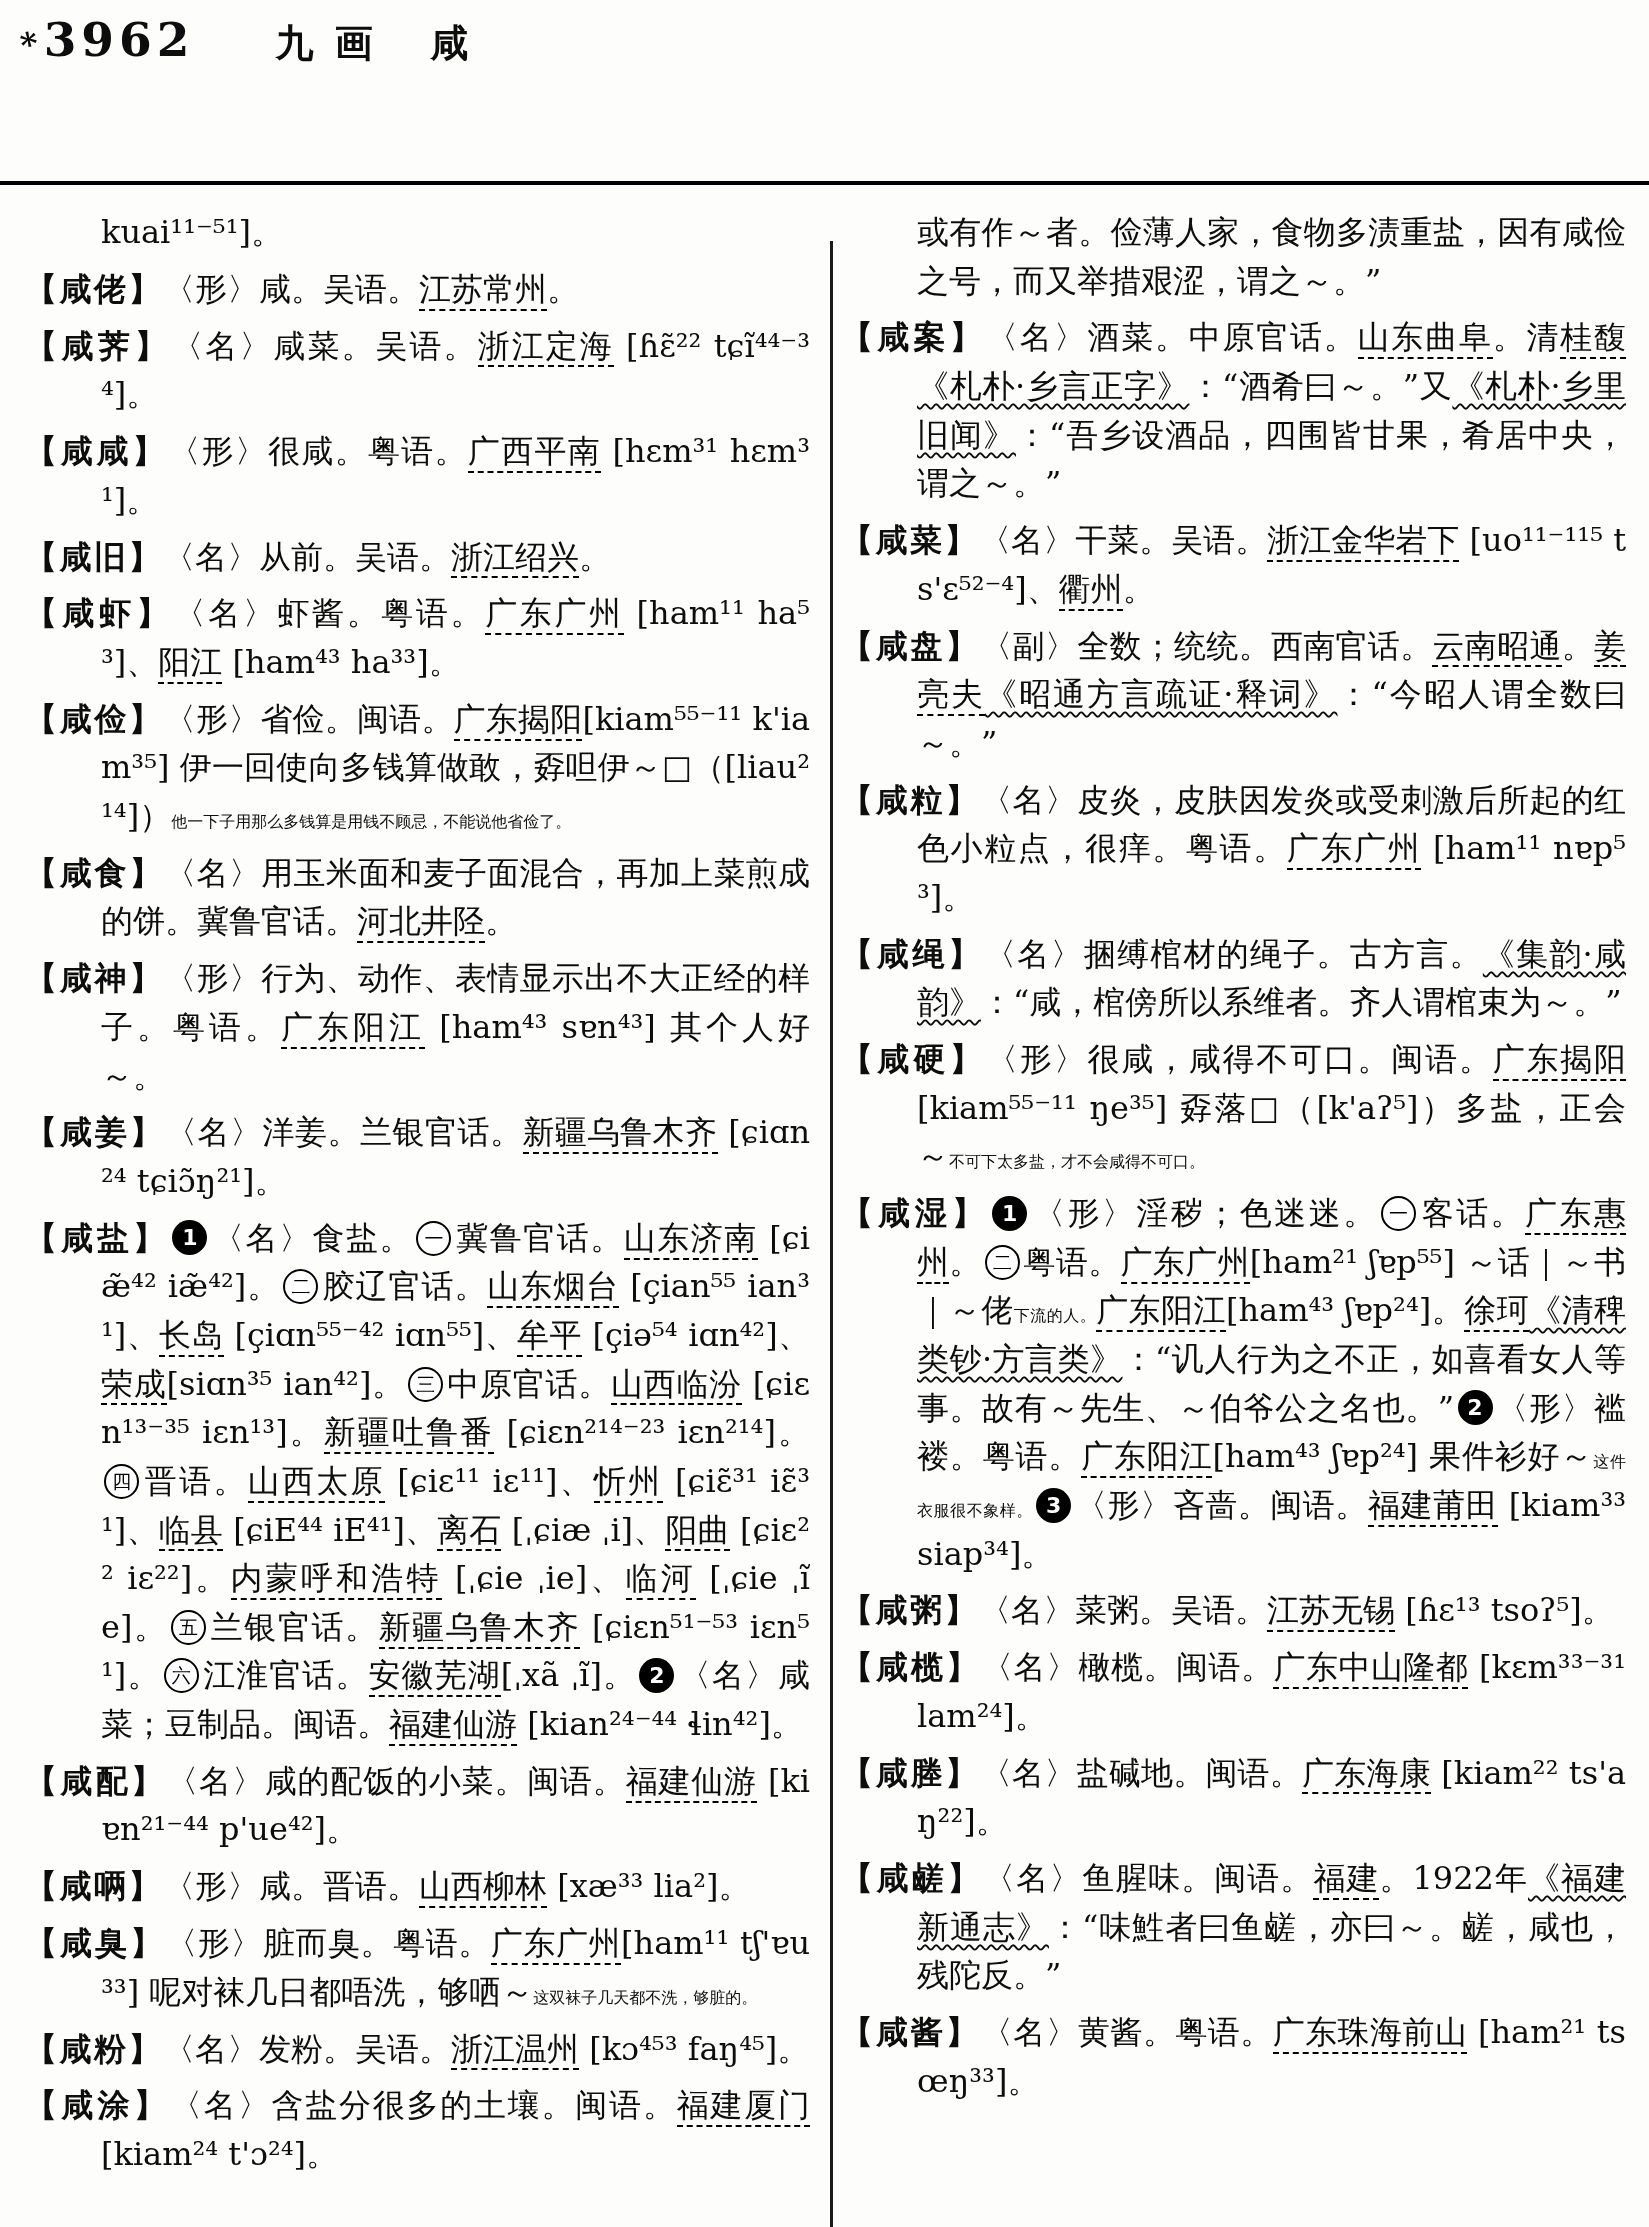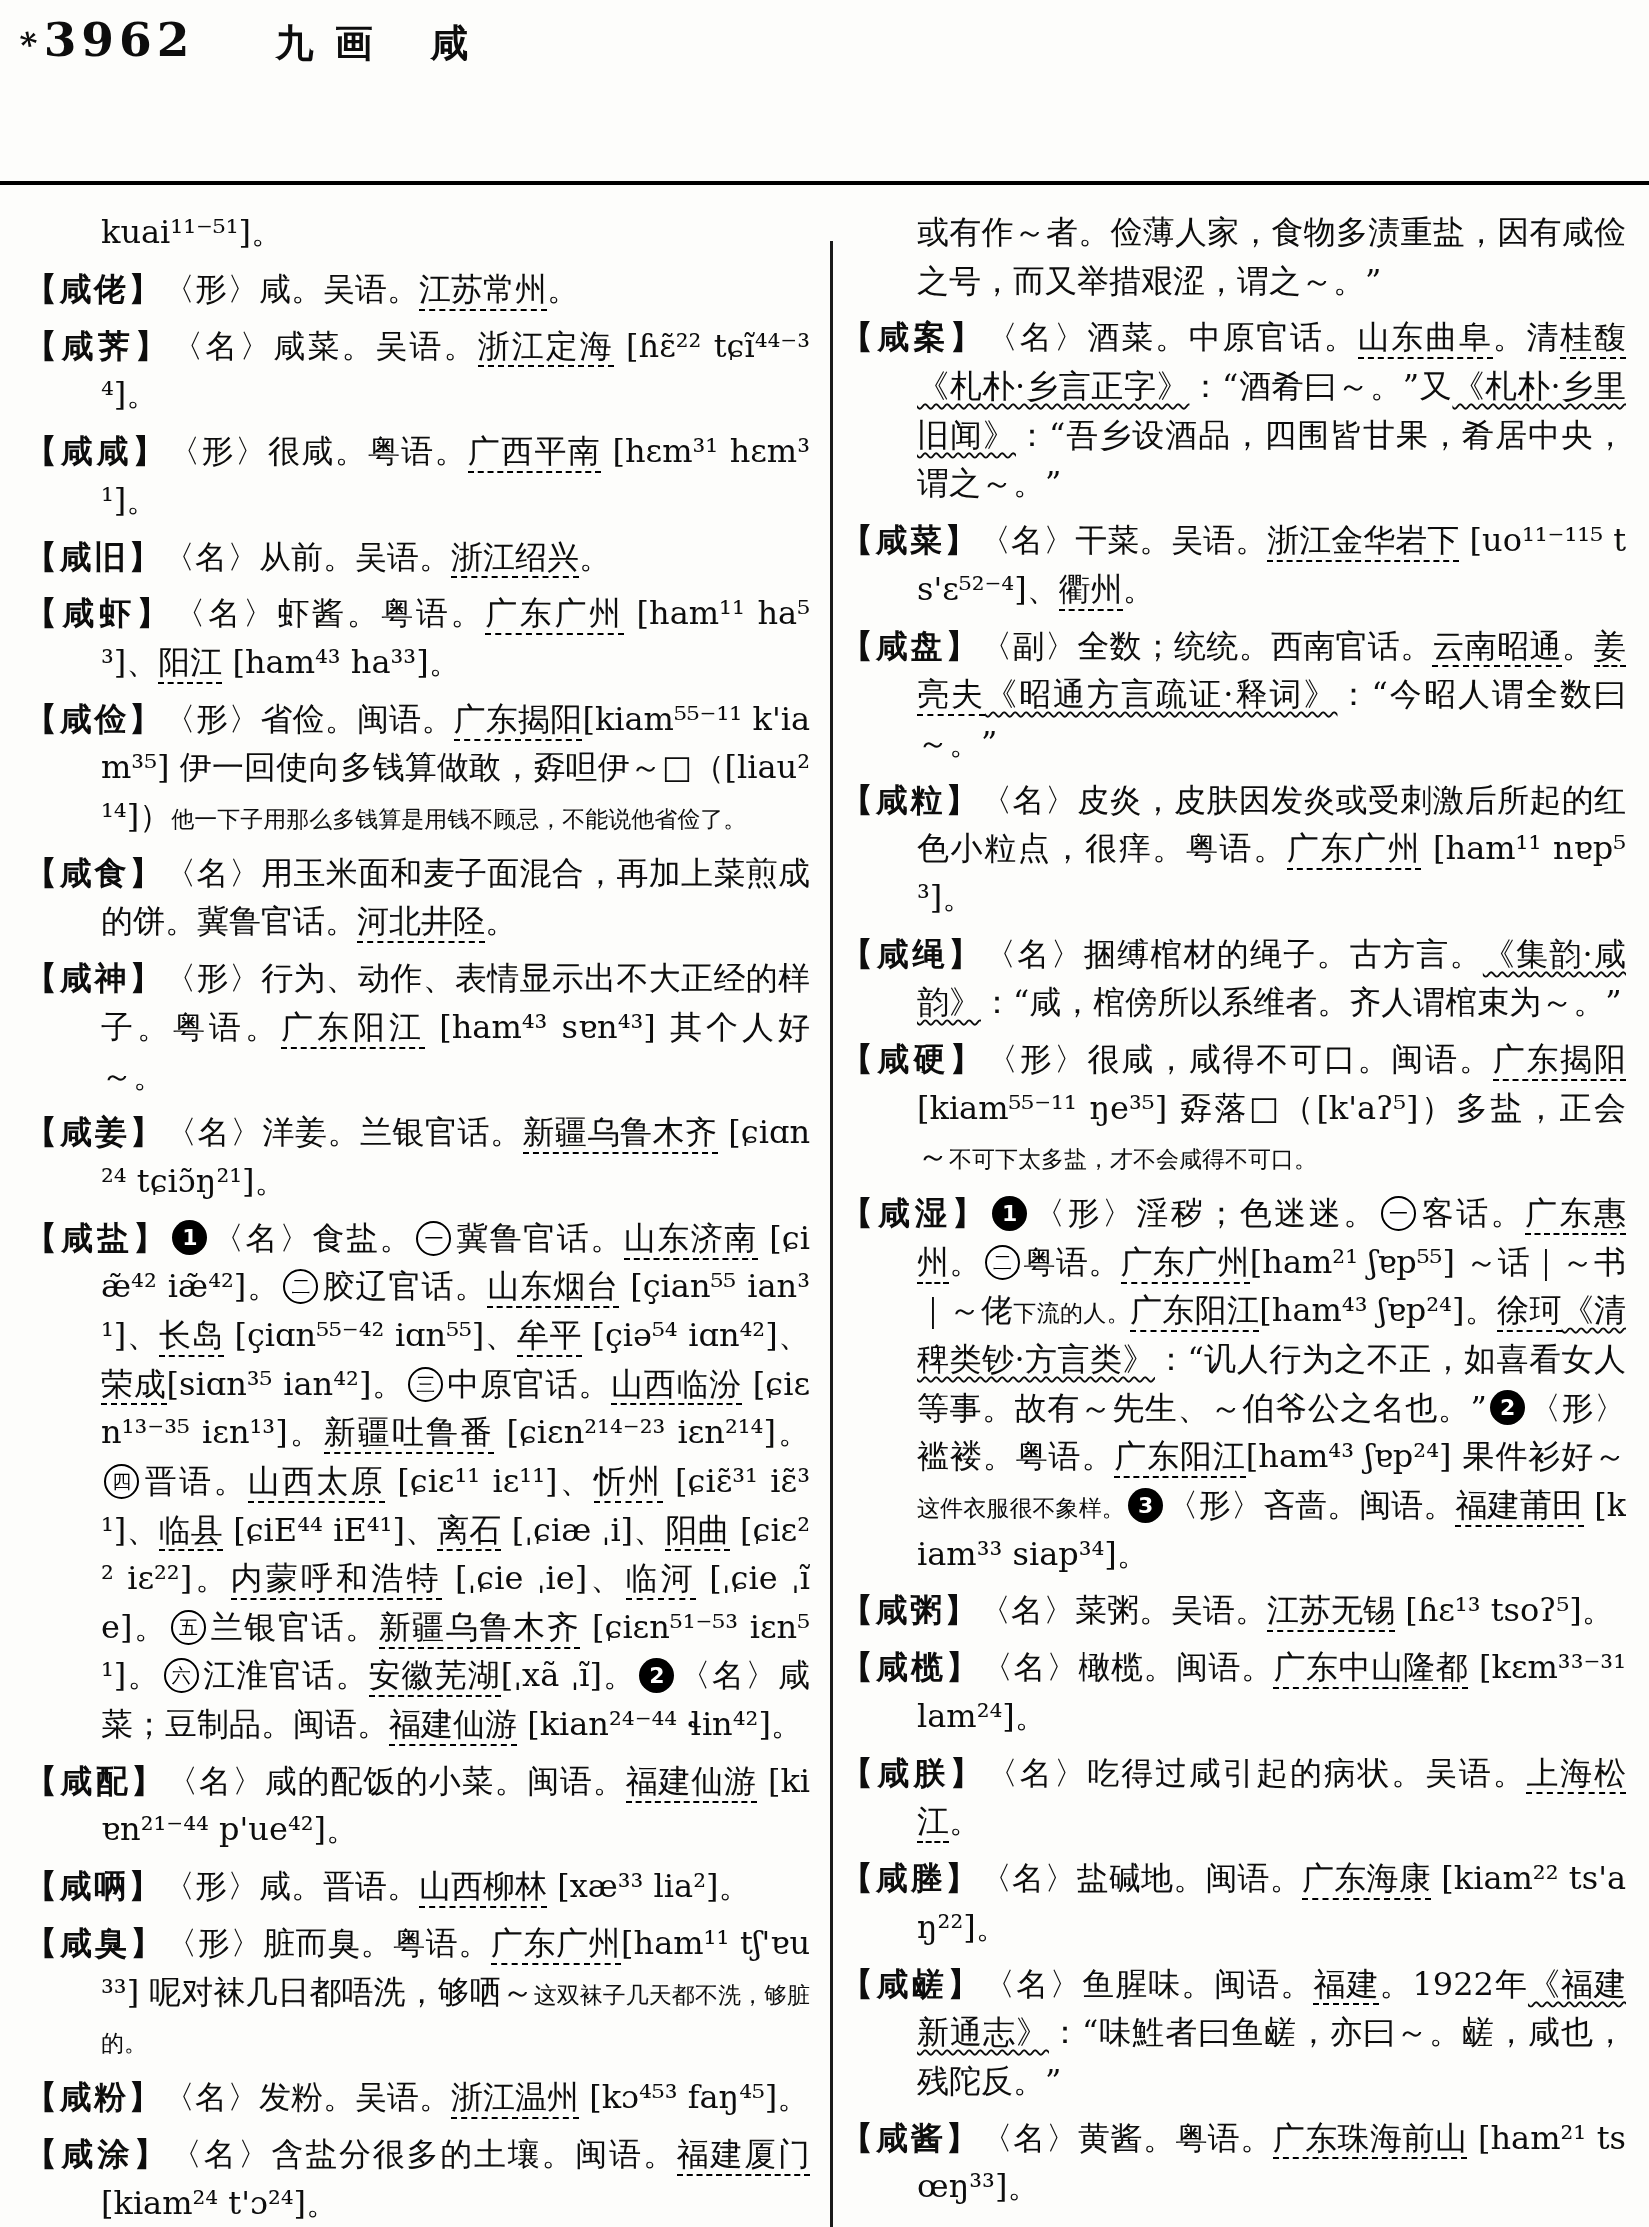--- a/index.html
+++ b/index.html
@@ -16,21 +16,21 @@
   .divider{position:absolute;left:830px;top:241px;width:2.5px;height:1987px;background:#1a1a1a;}
   .col{position:absolute;top:208px;width:785px;height:2020px;overflow:hidden;}
   .col.left{left:25px;}
   .col.right{left:841px;}
   .entry{
     margin:0 0 8.2px 0;font-size:32px;line-height:1.52;
     padding-left:76px;text-indent:-76px;text-align:justify;word-break:break-all;
   }
   .entry.cont{text-indent:0;}
   .hw{font-weight:bold;letter-spacing:2.5px;}
-  .gloss{font-size:23px;}
+  .gloss{font-size:16px;}
   .uline{border-bottom:2.5px dashed #000;padding-bottom:0.8px;}
   .wline{text-decoration:underline;text-decoration-style:wavy;text-decoration-thickness:1.6px;text-underline-offset:5.8px;}
   .bnum{
     display:inline-block;width:35px;height:35px;border-radius:50%;background:#000;color:#fff;
     font-size:22px;line-height:35px;text-align:center;text-indent:0;margin:0 3.3px;vertical-align:3.3px;
     font-family:"DejaVu Sans","Liberation Sans",sans-serif;font-weight:bold;
   }
   .wnum{
     display:inline-block;width:31px;height:31px;border-radius:50%;border:2.5px solid #000;background:#fff;color:#000;
     font-size:19px;line-height:30.5px;text-align:center;text-indent:0;margin:0 3.3px;vertical-align:4.1px;
@@ -71,19 +71,18 @@
       <p class="entry cont">或有作～者。俭薄人家，食物多渍重盐，因有咸俭之号，而又举措艰涩，谓之～。”</p>
       <p class="entry"><span class="hw">【咸案】</span>〈名〉酒菜。中原官话。<span class="uline">山东曲阜</span>。清<span class="uline">桂馥</span><span class="wline">《札朴·乡言正字》</span>：“酒肴曰～。”又<span class="wline">《札朴·乡里旧闻》</span>：“吾乡设酒品，四围皆甘果，肴居中央，谓之～。”</p>
       <p class="entry"><span class="hw">【咸菜】</span>〈名〉干菜。吴语。<span class="uline">浙江金华岩下</span> [uo¹¹⁻¹¹⁵ ts'ɛ⁵²⁻⁴]、<span class="uline">衢州</span>。</p>
       <p class="entry"><span class="hw">【咸盘】</span>〈副〉全数；统统。西南官话。<span class="uline">云南昭通</span>。<span class="uline">姜亮夫</span><span class="wline">《昭通方言疏证·释词》</span>：“今昭人谓全数曰～。”</p>
       <p class="entry"><span class="hw">【咸粒】</span>〈名〉皮炎，皮肤因发炎或受刺激后所起的红色小粒点，很痒。粤语。<span class="uline">广东广州</span> [ham¹¹ nɐp⁵³]。</p>
       <p class="entry"><span class="hw">【咸绳】</span>〈名〉捆缚棺材的绳子。古方言。<span class="wline">《集韵·咸韵》</span>：“咸，棺傍所以系维者。齐人谓棺束为～。”</p>
       <p class="entry"><span class="hw">【咸硬】</span>〈形〉很咸，咸得不可口。闽语。<span class="uline">广东揭阳</span> [kiam⁵⁵⁻¹¹ ŋe³⁵] 孬落□（[k'aʔ⁵]）多盐，正会～<span class="gloss">不可下太多盐，才不会咸得不可口。</span></p>
       <p class="entry"><span class="hw">【咸湿】</span><span class="bnum">1</span>〈形〉淫秽；色迷迷。<span class="wnum">一</span>客话。<span class="uline">广东惠州</span>。<span class="wnum">二</span>粤语。<span class="uline">广东广州</span>[ham²¹ ʃɐp⁵⁵] ～话｜～书｜～佬<span class="gloss">下流的人。</span><span class="uline">广东阳江</span>[ham⁴³ ʃɐp²⁴]。<span class="uline">徐珂</span><span class="wline">《清稗类钞·方言类》</span>：“讥人行为之不正，如喜看女人等事。故有～先生、～伯爷公之名也。”<span class="bnum">2</span>〈形〉褴褛。粤语。<span class="uline">广东阳江</span>[ham⁴³ ʃɐp²⁴] 果件衫好～<span class="gloss">这件衣服很不象样。</span><span class="bnum">3</span>〈形〉吝啬。闽语。<span class="uline">福建莆田</span> [kiam³³ siap³⁴]。</p>
       <p class="entry"><span class="hw">【咸粥】</span>〈名〉菜粥。吴语。<span class="uline">江苏无锡</span> [ɦɛ¹³ tsoʔ⁵]。</p>
       <p class="entry"><span class="hw">【咸榄】</span>〈名〉橄榄。闽语。<span class="uline">广东中山隆都</span> [kɛm³³⁻³¹ lam²⁴]。</p>
-      <p class="entry"><span class="hw">【咸朕】</span>〈名〉吃得过咸引起的病状。吴语。<span class="uline">上海松江</span>。</p>
       <p class="entry"><span class="hw">【咸塍】</span>〈名〉盐碱地。闽语。<span class="uline">广东海康</span> [kiam²² ts'aŋ²²]。</p>
       <p class="entry"><span class="hw">【咸鹾】</span>〈名〉鱼腥味。闽语。<span class="uline">福建</span>。1922年<span class="wline">《福建新通志》</span>：“味鮏者曰鱼鹾，亦曰～。鹾，咸也，残陀反。”</p>
       <p class="entry"><span class="hw">【咸酱】</span>〈名〉黄酱。粤语。<span class="uline">广东珠海前山</span> [ham²¹ tsœŋ³³]。</p>
     </div>
 </div>
 
 
 </body></html>

